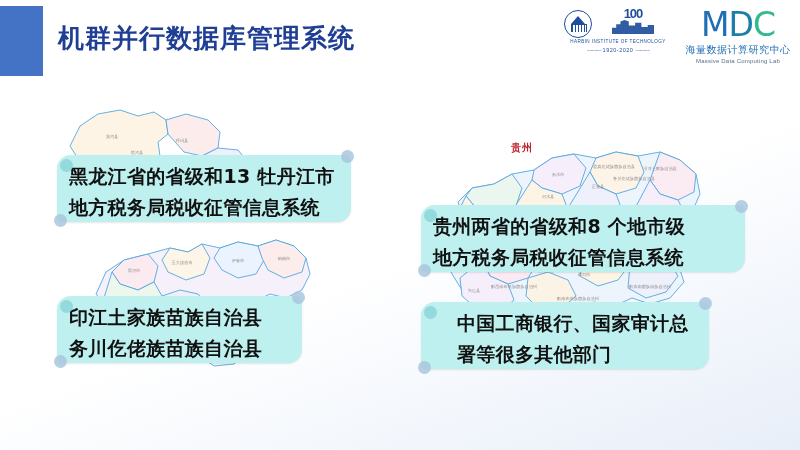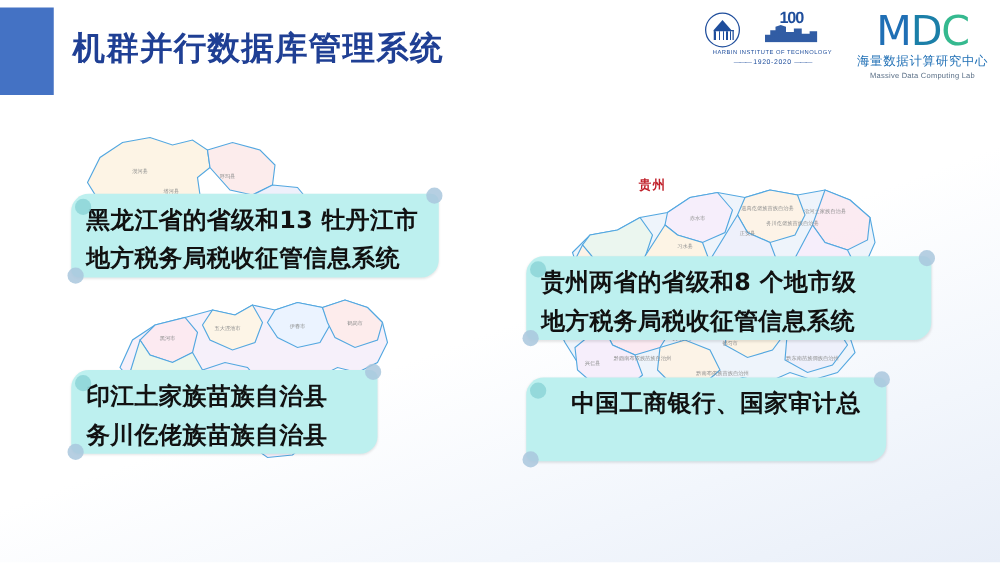--- a/index.html
+++ b/index.html
@@ -364,15 +364,16 @@
     <span class="cap bl"></span>
     <div class="line">贵州两省的省级和8 个地市级</div>
     <div class="line">地方税务局税收征管信息系统</div>
   </div>
 
   <div class="callout c4">
     <span class="cap tl"></span>
     <span class="cap tr"></span>
     <span class="cap bl"></span>
     <div class="line">中国工商银行、国家审计总</div>
+    <div class="line">署等很多其他部门</div>
   </div>
 
 </div>
 
 </body></html>

